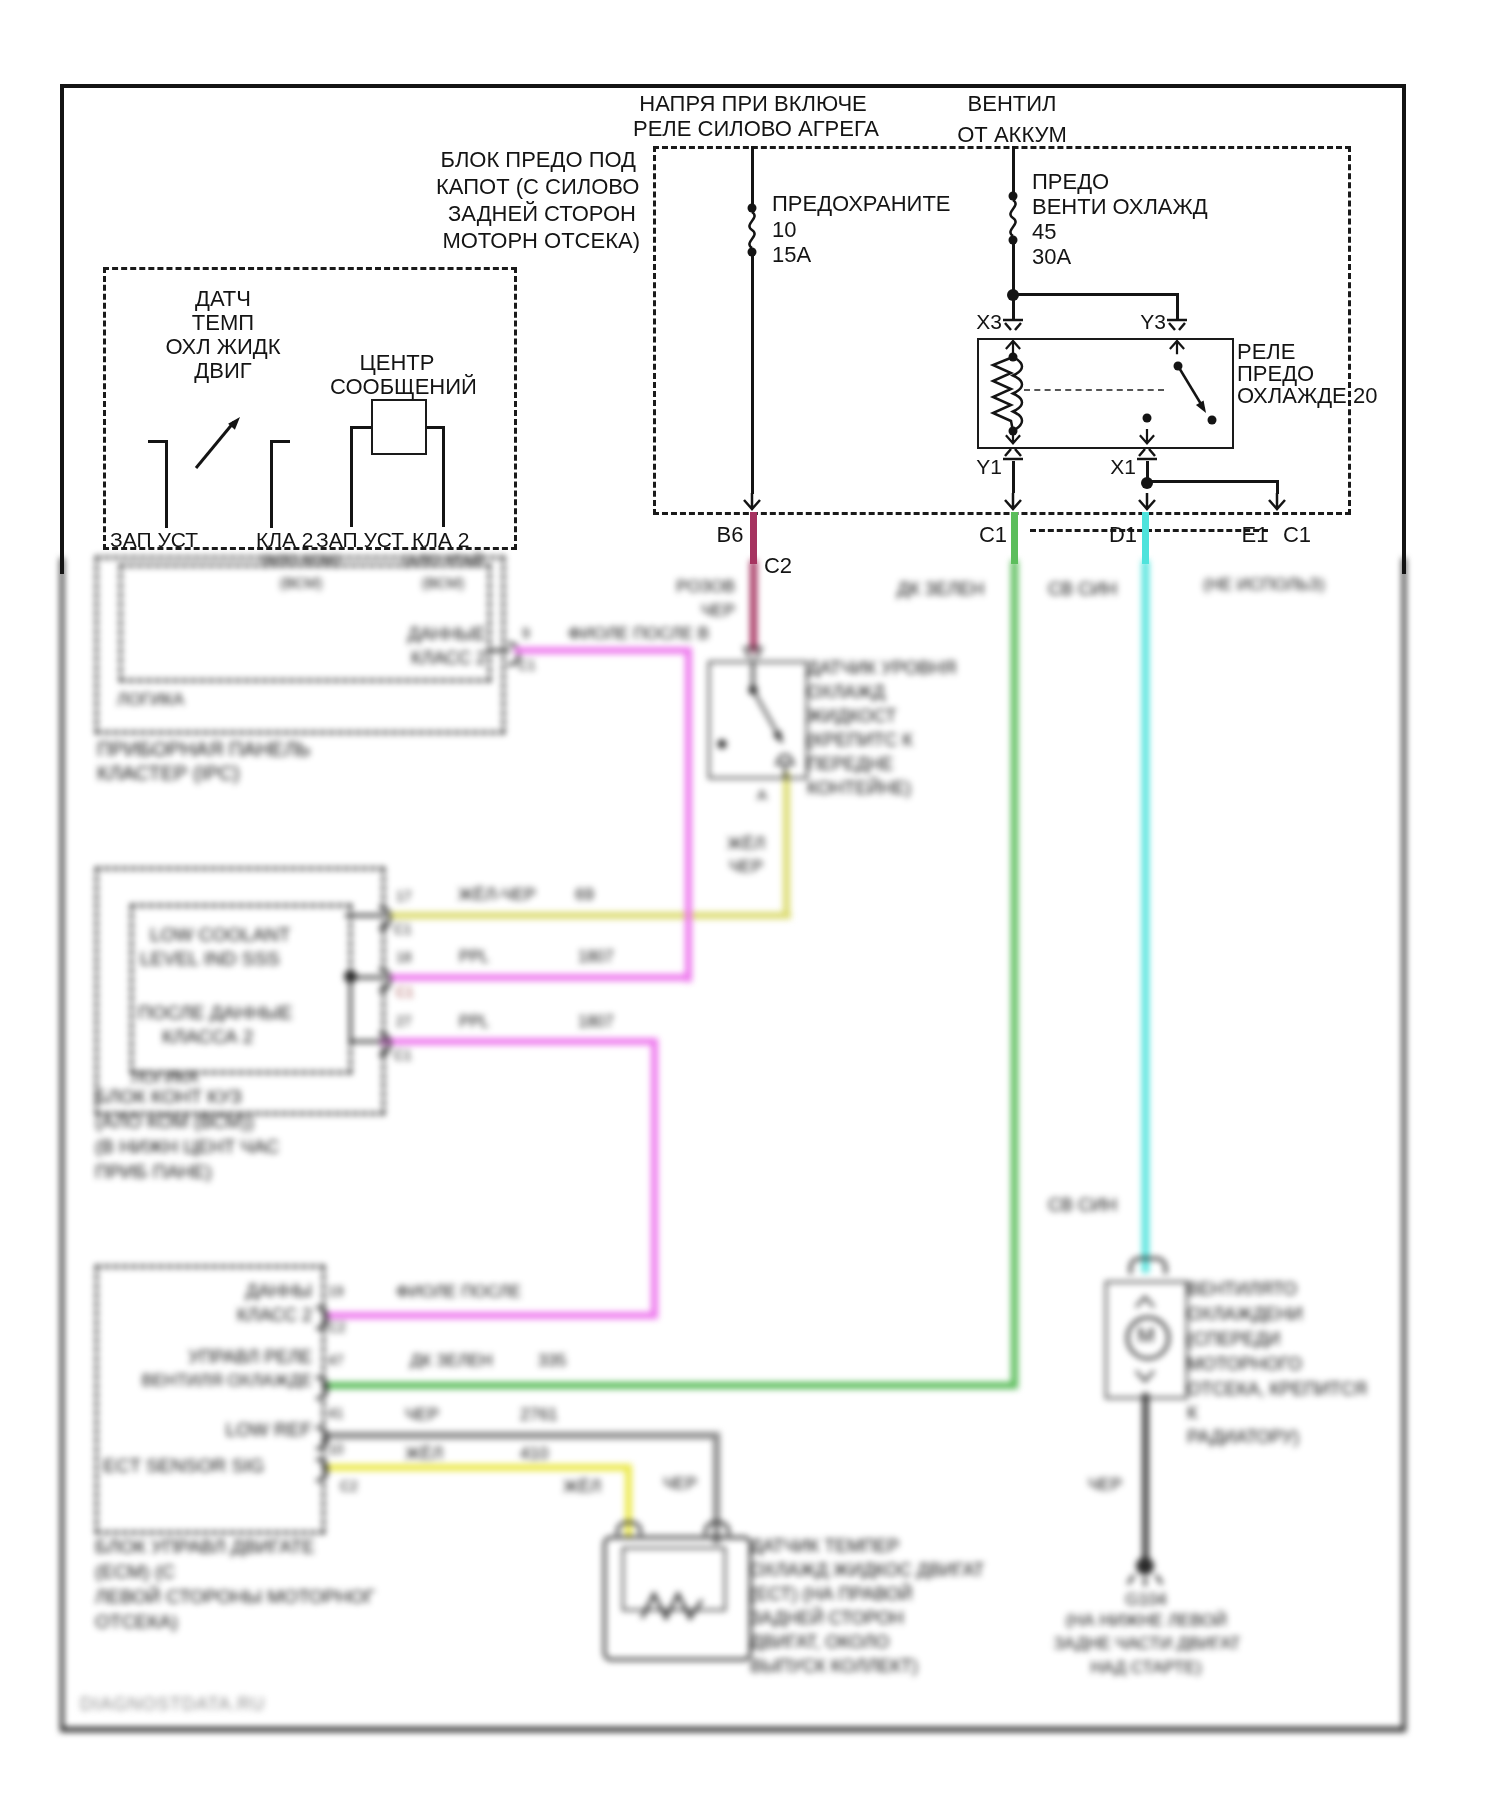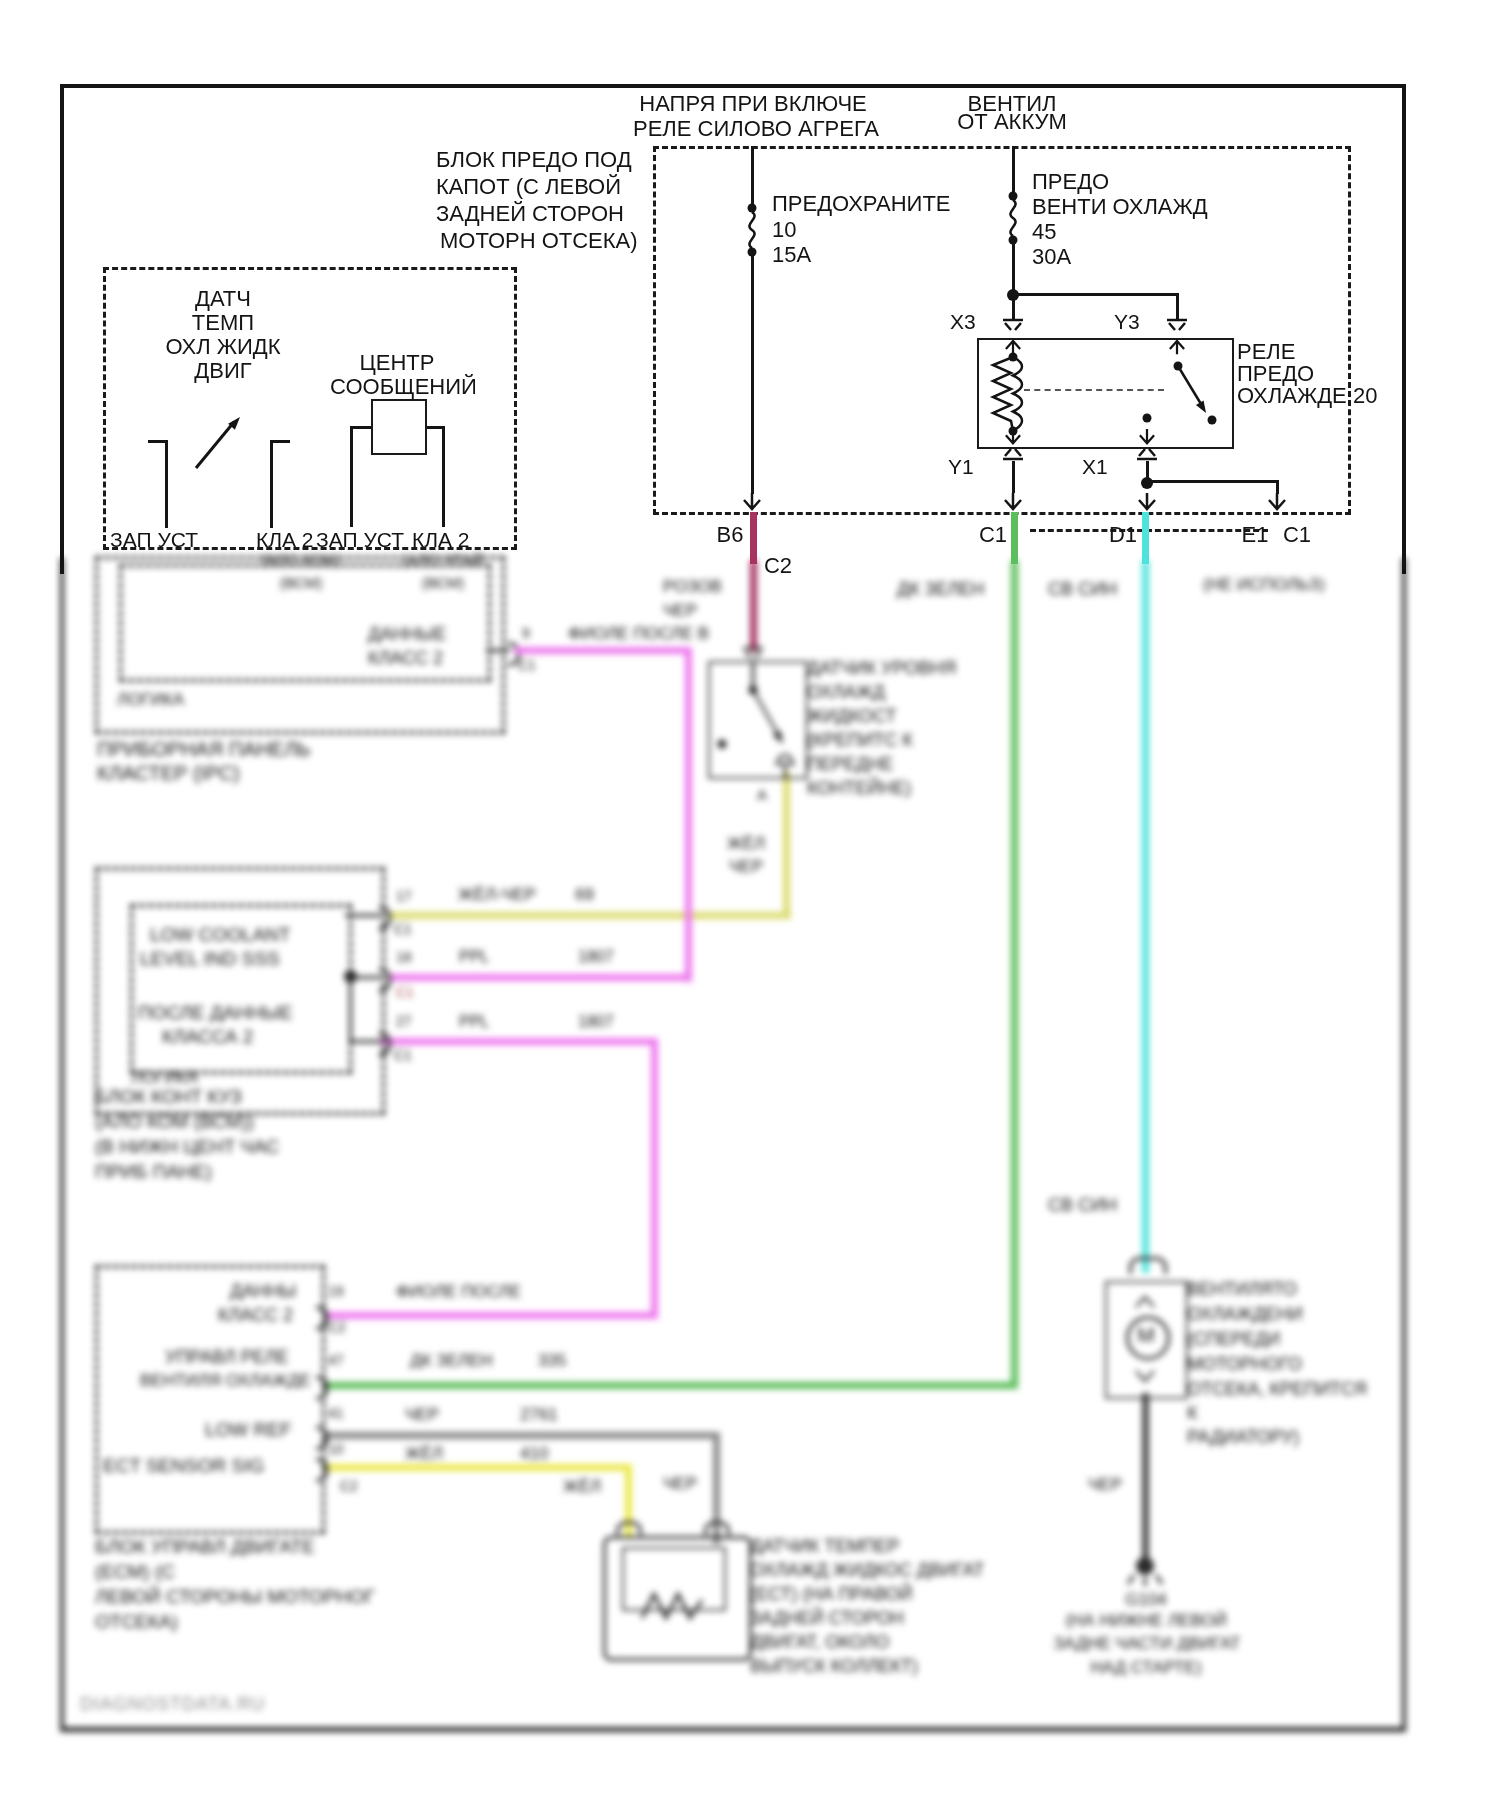--- a/index.html
+++ b/index.html
@@ -1,21 +1,21 @@
 <!DOCTYPE html>
 <html style="--wire-red: #a63360; --wire-pink: #ee7bee; --wire-green: #5cbe5c; --wire-cyan: #4fe3dc; --wire-yellow: #dcdc74; --wire-yellow2: #ece94f; --wire-gray: #8c8c8c; --wire-black: #4a4a4a;"><head>
 <meta charset="utf-8">
 <style>
   html,body{margin:0;padding:0;background:#fff}
   #stage{position:relative;width:1500px;height:1814px;background:#fff;overflow:hidden;
          font-family:"Liberation Sans",sans-serif}
   .crisp{position:absolute;inset:0}
   .blur{position:absolute;inset:0;filter:blur(3px)}
   .lb{position:absolute;color:#141414;white-space:nowrap;line-height:1.12}
-  .ctr{text-align:center}.ra{}
+  .ctr{text-align:center}.ra{text-align:right}
   .f14{font-size:14px}.f15{font-size:15px}.f16{font-size:16px}.f17{font-size:17px}
   .f18{font-size:18px}.f19{font-size:19px}.f20{font-size:20px}.f21{font-size:21px}.f22{font-size:22px}
   .hl,.vl{position:absolute;background:#141414}
   .blur .hl,.blur .vl{background:#262626}
   .dashbox{position:absolute;border:3px dashed #1a1a1a}
   .dseg{position:absolute;border-top:3px dashed #1a1a1a}
   .sbox{position:absolute;border:2.5px solid #1a1a1a}
   .blur .sbox{border-color:#2e2e2e}
   .dot{position:absolute;border-radius:50%;background:#141414}
   .blur .dot{background:#262626}
@@ -243,25 +243,25 @@
     <div class="vl" style="left:442px;top:426px;width:3px;height:101px"></div>
     <div class="sbox" style="left:371px;top:399px;width:52px;height:52px;background:#fff"></div>
     <div class="lb f21" style="left:110px;top:528px;width:86px">ЗАП УСТ</div>
     <div class="lb f21" style="left:256px;top:528px;width:60px">КЛА 2</div>
     <div class="lb f21" style="left:316px;top:528px;width:86px">ЗАП УСТ</div>
     <div class="lb f21" style="left:412px;top:528px;width:60px">КЛА 2</div>
 
     <div class="lb f22 ctr" style="left:633px;top:92px;width:240px">НАПРЯ ПРИ ВКЛЮЧЕ</div>
     <div class="lb f22 ctr" style="left:633px;top:117px;width:240px">РЕЛЕ СИЛОВО АГРЕГА</div>
     <div class="lb f22 ctr" style="left:922px;top:92px;width:180px">ВЕНТИЛ</div>
-    <div class="lb f22 ctr" style="left:922px;top:110px;width:180px">ОТ АККУМ</div>
+    <div class="lb f22 ctr" style="left:922px;top:123px;width:180px">ОТ АККУМ</div>
 
     <div class="dashbox" style="left:653px;top:146px;width:692px;height:363px"></div>
     <div class="lb f22 ra" style="left:436px;top:148px;width:200px">БЛОК ПРЕДО ПОД</div>
-    <div class="lb f22 ra" style="left:436px;top:175px;width:200px">КАПОТ (С ЛЕВОЙ</div>
+    <div class="lb f22 ra" style="left:436px;top:175px;width:200px">КАПОТ (С СИЛОВО</div>
     <div class="lb f22 ra" style="left:436px;top:202px;width:200px">ЗАДНЕЙ СТОРОН</div>
     <div class="lb f22 ra" style="left:440px;top:229px;width:200px">МОТОРН ОТСЕКА)</div>
 
     <div class="vl" style="left:751px;top:146px;width:3px;height:58px"></div>
     <svg class="g" style="left:743px;top:202px" width="18" height="56" viewBox="0 0 18 56">
       <circle cx="9" cy="6" r="4.5" fill="#141414"></circle>
         <circle cx="9" cy="50" r="4.5" fill="#141414"></circle>
       <path d="M9,10 C18,16 0,22 9,28 C18,34 0,40 9,46" fill="none" stroke="#141414" stroke-width="2.5"></path>
     </svg>
     <div class="vl" style="left:751px;top:254px;width:3px;height:240px"></div>

